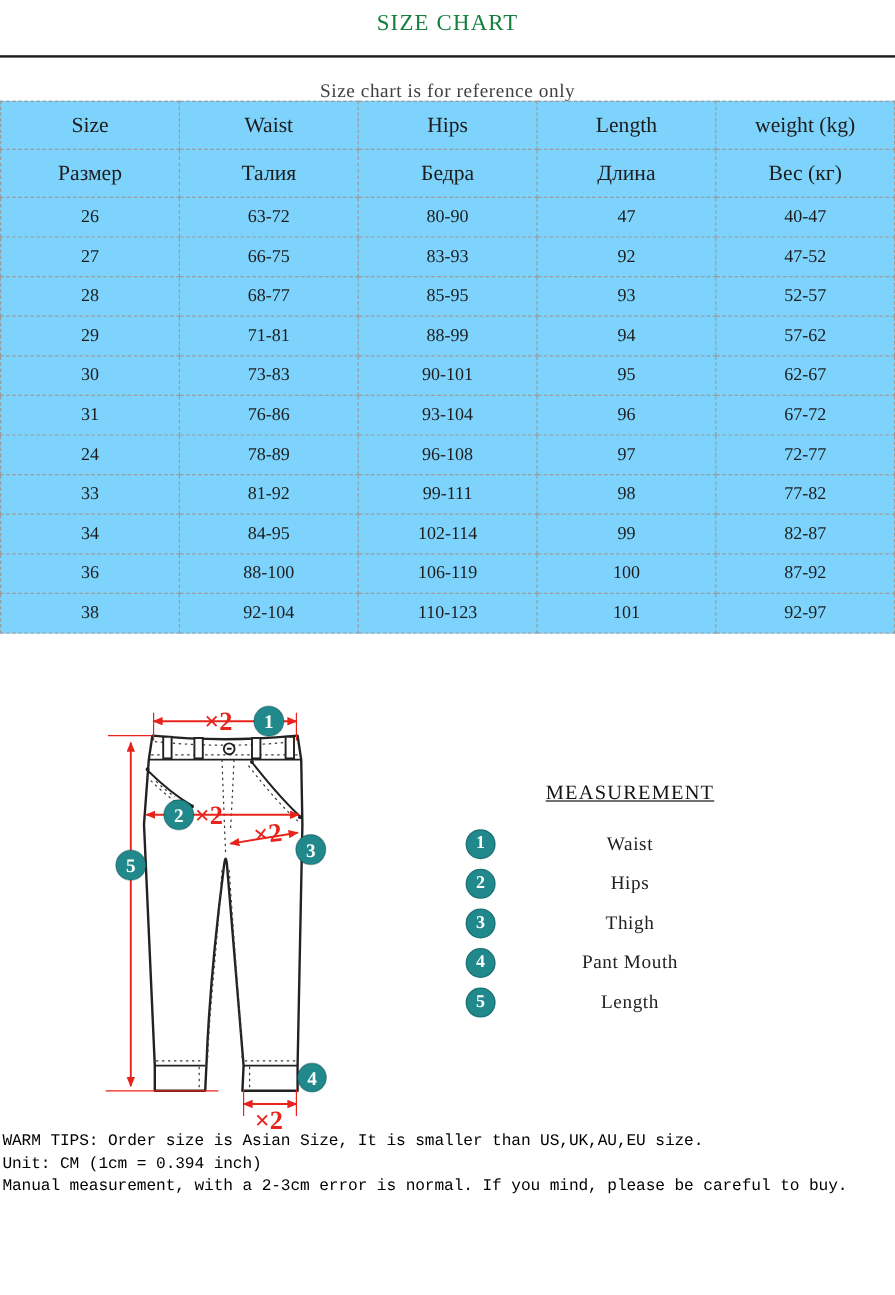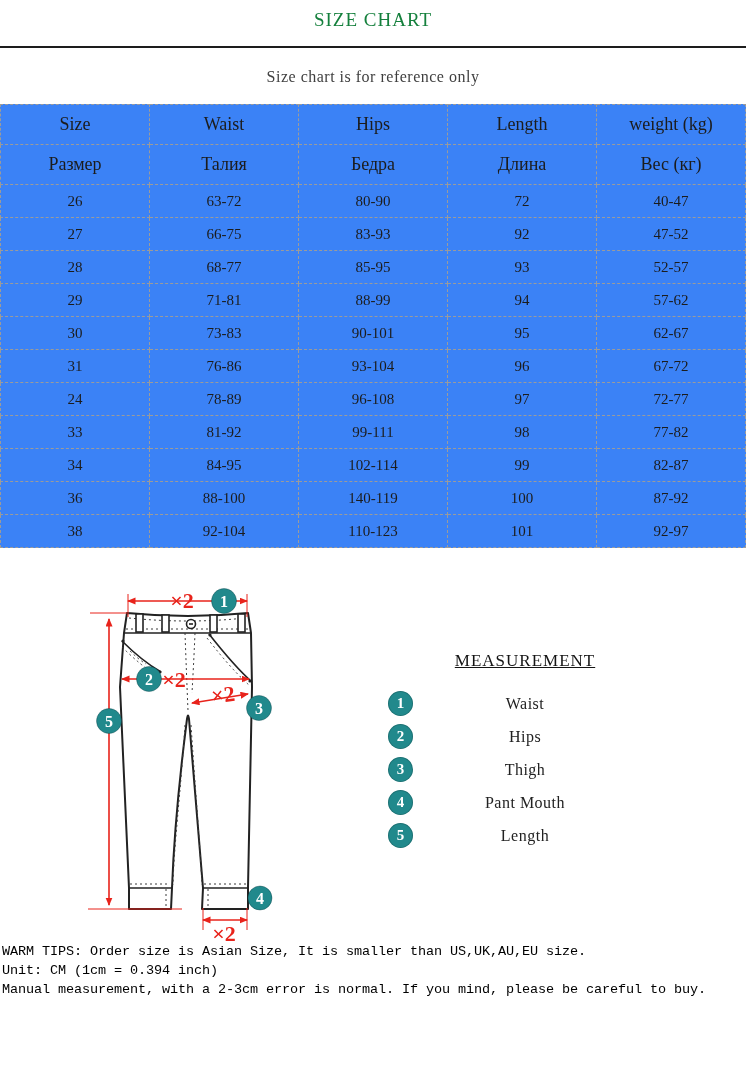--- a/index.html
+++ b/index.html
@@ -12,22 +12,22 @@
 
   
   .title   { position:absolute; top:9px; left:0; width:746px; text-align:center;
              font-size:19px; letter-spacing:1px; color:#15803d; }
   .rule    { position:absolute; top:46px; left:0; width:746px; height:0;
              border-top:2px solid #1d1d1d; }
   .subtitle{ position:absolute; top:52px; left:0; width:746px; text-align:center;
              font-size:16px; color:#3f3f3f; letter-spacing:.5px;margin-top:16px; }
 
   
-  table.size { position:absolute; top:104px; left:0; width:746px;
-               border-collapse:collapse; table-layout:fixed; background:#3b82f6; }
+  table.size { position:absolute; top:84px; left:0; width:746px;
+               border-collapse:collapse; table-layout:fixed; background:#7dd3fc; }
   table.size th, table.size td {
     border:1px dashed #9b9b9b; text-align:center; vertical-align:middle;
     font-weight:normal; padding:0; color:#1c1c1c; }
   tr.hdr-en th { height:40px; font-size:18px; }
   tr.hdr-ru th { height:40px; font-size:18px; }
   tbody.rows tr { height:33px; font-size:15px; }
 
   
   .diagram { position:absolute; left:58px; top:575px; width:355px; height:380px; }
   .outline { fill:#ffffff; stroke:#222; stroke-width:2; stroke-linejoin:round; }
@@ -84,21 +84,21 @@
         <th>Бедра</th>
         <th>Длина</th>
         <th>Вес (кг)</th>
       </tr>
   </thead>
   <tbody class="rows">
       <tr>
         <td>26</td>
         <td>63-72</td>
         <td>80-90</td>
-        <td>72</td>
+        <td>47</td>
         <td>40-47</td>
       </tr>
       <tr>
         <td>27</td>
         <td>66-75</td>
         <td>83-93</td>
         <td>92</td>
         <td>47-52</td>
       </tr>
       <tr>
@@ -146,21 +146,21 @@
       <tr>
         <td>34</td>
         <td>84-95</td>
         <td>102-114</td>
         <td>99</td>
         <td>82-87</td>
       </tr>
       <tr>
         <td>36</td>
         <td>88-100</td>
-        <td>140-119</td>
+        <td>106-119</td>
         <td>100</td>
         <td>87-92</td>
       </tr>
       <tr>
         <td>38</td>
         <td>92-104</td>
         <td>110-123</td>
         <td>101</td>
         <td>92-97</td>
       </tr>

